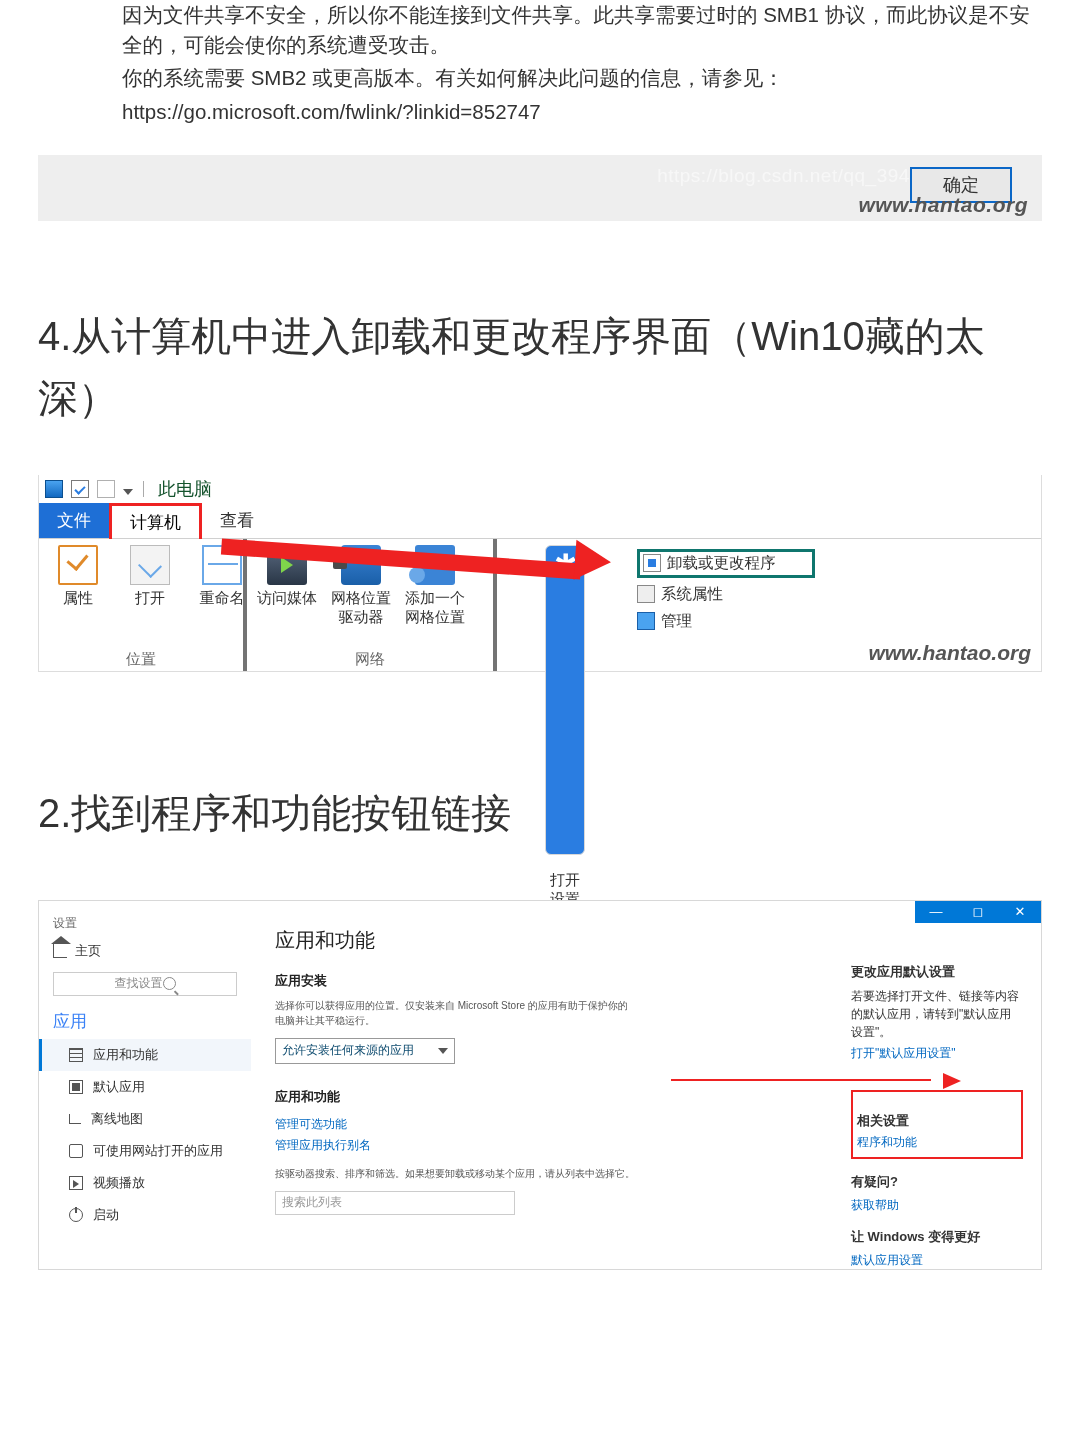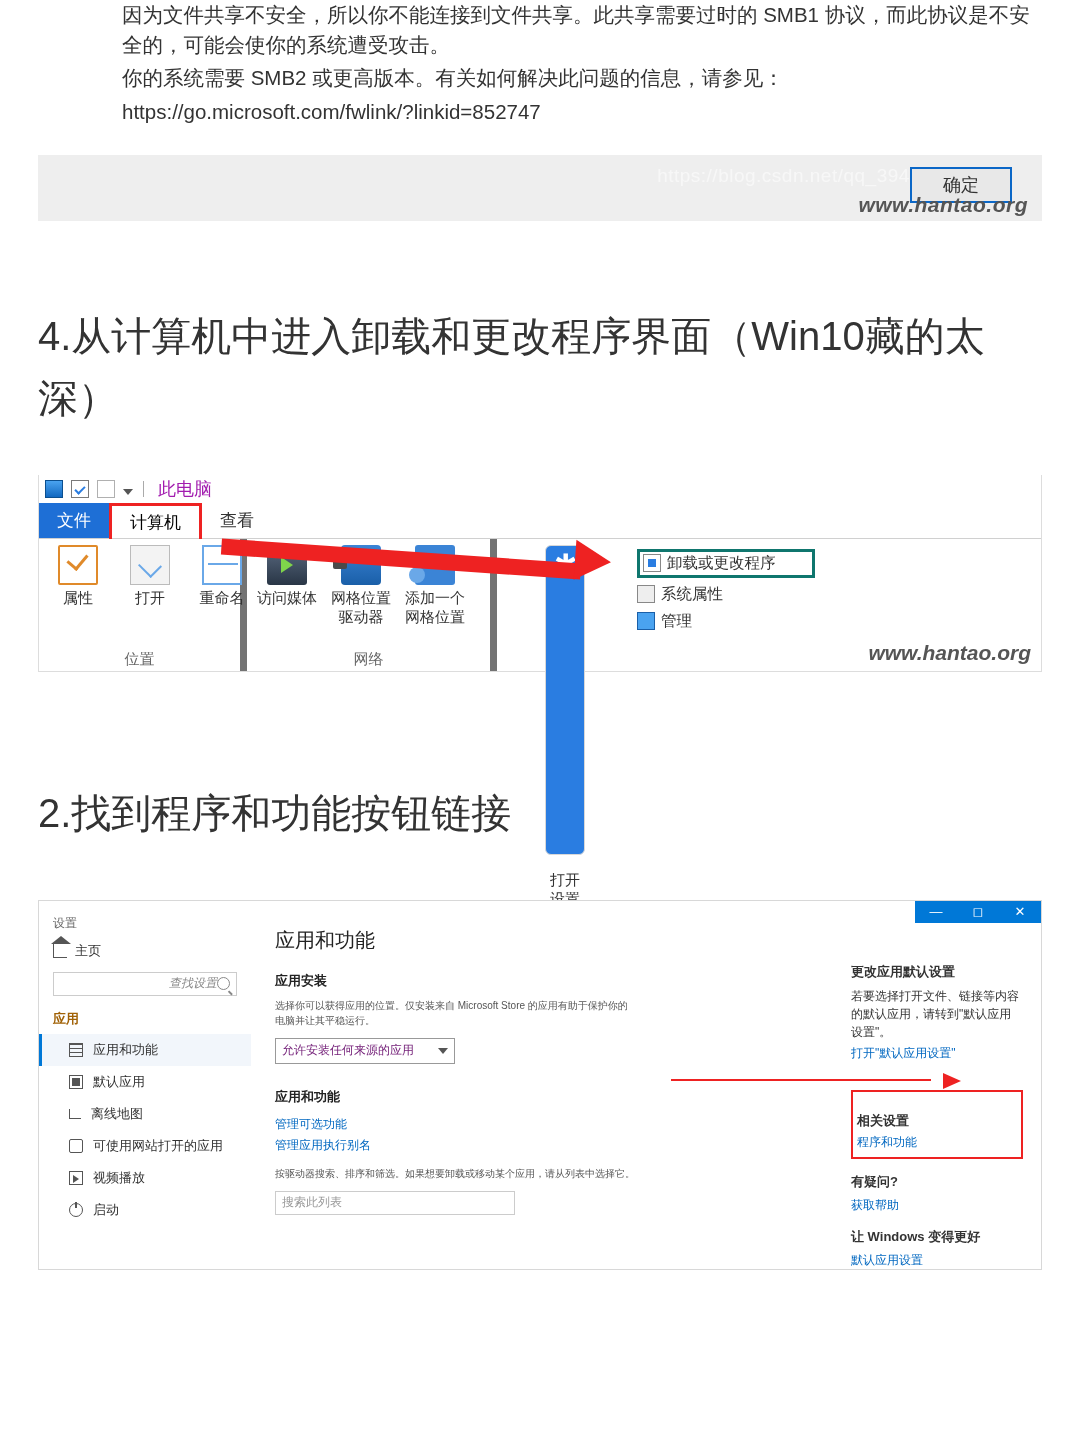--- a/index.html
+++ b/index.html
@@ -22,30 +22,30 @@
   
   .explorer { margin: 0 38px 42px 38px; border: 1px solid #ddd; border-top: none; position: relative; }
   .title-row { height: 28px; display: flex; align-items: center; gap: 8px; padding: 0 6px; }
   .ti { width: 18px; height: 18px; display: inline-block; }
   .ti.monitor { background: linear-gradient(#4aa3f0,#1268c0); border: 1px solid #0b4f8f; }
   .ti.check { border: 1px solid #7a7a7a; position: relative; }
   .ti.check::after { content:""; position:absolute; left:3px; top:5px; width:8px; height:4px; border-left:2px solid #2a7de1; border-bottom:2px solid #2a7de1; transform:rotate(-45deg); }
   .ti.doc { background:#fff; border:1px solid #b0b0b0; }
   .ti.sep { width:1px; height:16px; background:#aaa; margin:0 2px; }
   .ti.chev { width:0; height:0; border-left:5px solid transparent; border-right:5px solid transparent; border-top:6px solid #555; margin-top:6px; }
-  .title-row .loc { font-size: 18px; color: #a21caf; margin-left: 4px; }
+  .title-row .loc { font-size: 18px; color: #14532d; margin-left: 4px; }
 
   .tabs-row { height: 36px; display: flex; align-items: stretch; border-bottom: 1px solid #d0d0d0; }
   .tab { padding: 0 18px; font-size: 17px; display:flex; align-items:center; color:#333; }
   .tab.file { background:#1e6fd6; color:#fff; }
   .tab.comp { border: 3px solid #e22; border-bottom:none; margin-bottom:-1px; color:#000; }
   .tab.view { color:#333; }
 
   .ribbon { display:flex; height: 132px; }
-  .rgroup { border-right:7px solid #737373; padding:6px 10px 2px 10px; display:flex; flex-direction:column; }
+  .rgroup { border-right:4px solid #737373; padding:6px 10px 2px 10px; display:flex; flex-direction:column; }
   .rgroup .items { display:flex; gap:14px; flex:1; }
   .ritem { display:flex; flex-direction:column; align-items:center; gap:4px; min-width:58px; }
   .ritem .ricon { width:40px; height:40px; }
   .ritem .lbl { font-size:15px; color:#333; text-align:center; line-height:1.25; }
   .rgroup .grp-lbl { text-align:center; font-size:15px; color:#666; margin-top:auto; }
 
   .ricon.props { border:2px solid #e08a2a; border-radius:2px; position:relative; }
   .ricon.props::after { content:""; position:absolute; left:8px; top:6px; width:16px; height:10px; border-left:3px solid #e08a2a; border-bottom:3px solid #e08a2a; transform:rotate(-50deg); }
   .ricon.open { background:#f3f3f3; border:1px solid #bbb; position:relative; }
   .ricon.open::after { content:""; position:absolute; left:10px; top:12px; width:16px; height:14px; border:2px solid #6aa8e8; border-top:none; border-left:none; transform:rotate(45deg); }
@@ -82,43 +82,43 @@
   .wc { width:42px; height:22px; display:flex; align-items:center; justify-content:center; font-size:13px; }
   .wc.min { background:#0078d7; color:#fff; }
   .wc.max { background:#0078d7; color:#fff; }
   .wc.close { background:#0078d7; color:#fff; }
 
   .s-left { width:212px; padding:14px 0 0 0; }
   .s-left .stitle { font-size:12px; color:#666; margin:0 0 10px 14px; }
   .homerow { display:flex; align-items:center; gap:8px; margin:0 0 12px 14px; font-size:13px; color:#333; }
   .homerow .hi { width:14px; height:14px; border:1.5px solid #555; border-top:none; border-right:none; position:relative; }
   .homerow .hi::before { content:""; position:absolute; left:-3px; top:-8px; width:0; height:0; border-left:10px solid transparent; border-right:10px solid transparent; border-bottom:8px solid #555; }
-  .srch { margin:0 14px 14px 14px; height:24px; border:1px solid #ccc; display:flex; align-items:center; padding:0 6px; font-size:12px; color:#888; justify-content:flex-end;font-style:italic; }
+  .srch { margin:0 14px 14px 14px; height:24px; border:1px solid #ccc; display:flex; align-items:center; padding:0 6px; font-size:12px; color:#888; justify-content:center; }
   .srch .mag { width:13px; height:13px; border:1.3px solid #888; border-radius:50%; position:relative; }
   .srch .mag::after { content:""; position:absolute; right:-4px; bottom:-4px; width:5px; height:1.5px; background:#888; transform:rotate(45deg); }
-  .s-cat { font-size:13px; font-weight:700; color:#a16207; margin:0 0 6px 14px; }
+  .s-cat { font-size:17px; font-weight:400; color:#3b82f6; margin:0 0 6px 14px; }
   .s-nav { list-style:none; margin:4px 0 0 0; padding:0; }
   .s-nav li { font-size:13px; color:#333; padding:7px 0 7px 30px; position:relative; display:flex; align-items:center; gap:10px; }
   .s-nav li.active { border-left:3px solid #0078d7; padding-left:27px; background:#f2f6fb; }
   .s-nav .nic { width:14px; height:14px; display:inline-block; }
   .nic.apps { border:1.2px solid #555; background-image:repeating-linear-gradient(#555 0 1px, transparent 1px 4px); }
   .nic.def  { border:1.2px solid #555; position:relative; }
   .nic.def::after { content:""; position:absolute; left:2px; top:2px; width:8px; height:8px; background:#555; }
   .nic.off  { border-bottom:1.2px solid #555; border-left:1.2px solid #555; height:10px; width:12px; }
   .nic.web  { border:1.2px solid #555; border-radius:2px; }
   .nic.vid  { border:1.2px solid #555; position:relative; }
   .nic.vid::after { content:""; position:absolute; left:3px; top:3px; border-left:6px solid #555; border-top:4px solid transparent; border-bottom:4px solid transparent; }
   .nic.start { border:1.2px solid #555; border-radius:50%; position:relative; }
   .nic.start::after { content:""; position:absolute; left:5px; top:-2px; width:1.5px; height:6px; background:#555; }
 
   .s-main { flex:1; padding:26px 24px 0 24px; position:relative; }
   .s-main h3 { font-size:20px; font-weight:400; margin:0 0 18px 0; }
   .s-main .sub { font-size:13px; font-weight:700; margin:0 0 8px 0; }
   .s-main .desc { font-size:10px; color:#555; margin:0 0 10px 0; max-width:360px; line-height:1.5; }
-  .s-main .select { width:180px; height:26px; border:1px solid #999; font-size:12px; padding:0 6px; display:flex; align-items:center; justify-content:space-between; color:#701a75; margin-bottom:24px; }
+  .s-main .select { width:180px; height:26px; border:1px solid #999; font-size:12px; padding:0 6px; display:flex; align-items:center; justify-content:space-between; color:#0c4a6e; margin-bottom:24px; }
   .s-main .select .chv { border-left:5px solid transparent; border-right:5px solid transparent; border-top:6px solid #555; }
   .s-main a.link { color:#0067c0; font-size:12px; display:inline-block; margin:2px 0; }
   .s-main .srch2 { width:240px; height:24px; border:1px solid #ccc; margin-top:10px; padding:0 6px; font-size:12px; color:#999; display:flex; align-items:center; justify-content:space-between; }
 
   .arrow2 { position:absolute; left:420px; top:172px; width:290px; height:16px; }
   .arrow2 .shaft2 { position:absolute; left:0; top:6px; width:260px; height:2.5px; background:#e22; }
   .arrow2 .head2 { position:absolute; right:0; top:0; width:0; height:0; border-left:18px solid #e22; border-top:8px solid transparent; border-bottom:8px solid transparent; }
 
   .s-right { width:190px; padding:62px 18px 0 0; font-size:12px; color:#333; }
   .s-right .rt { font-size:13px; font-weight:700; margin-bottom:6px; }

